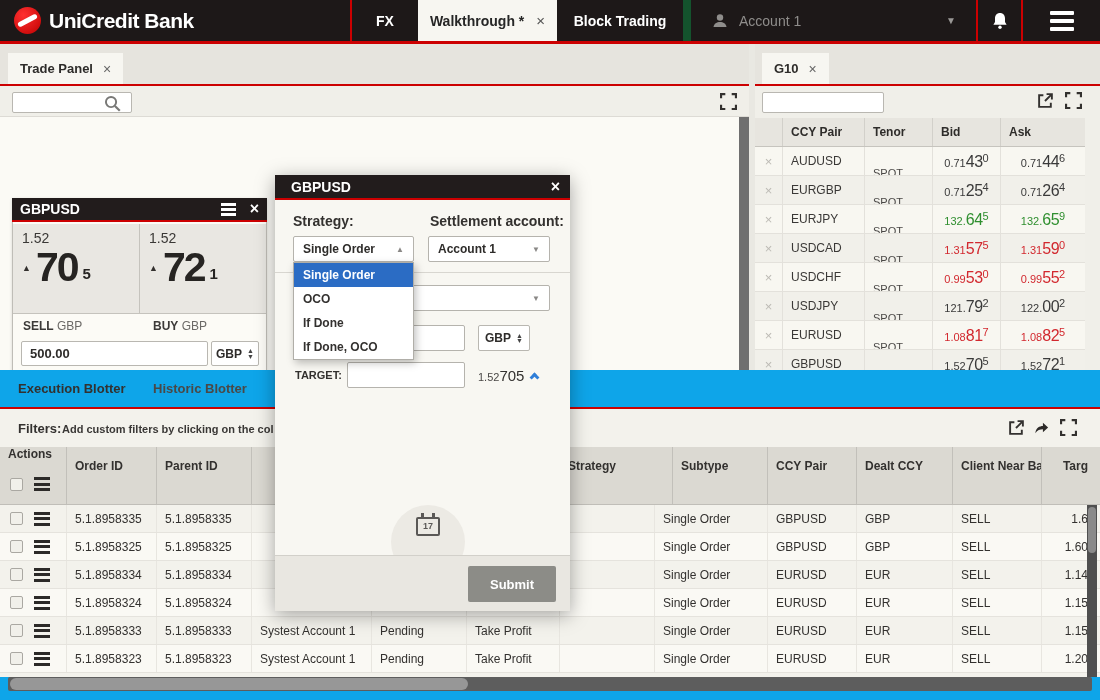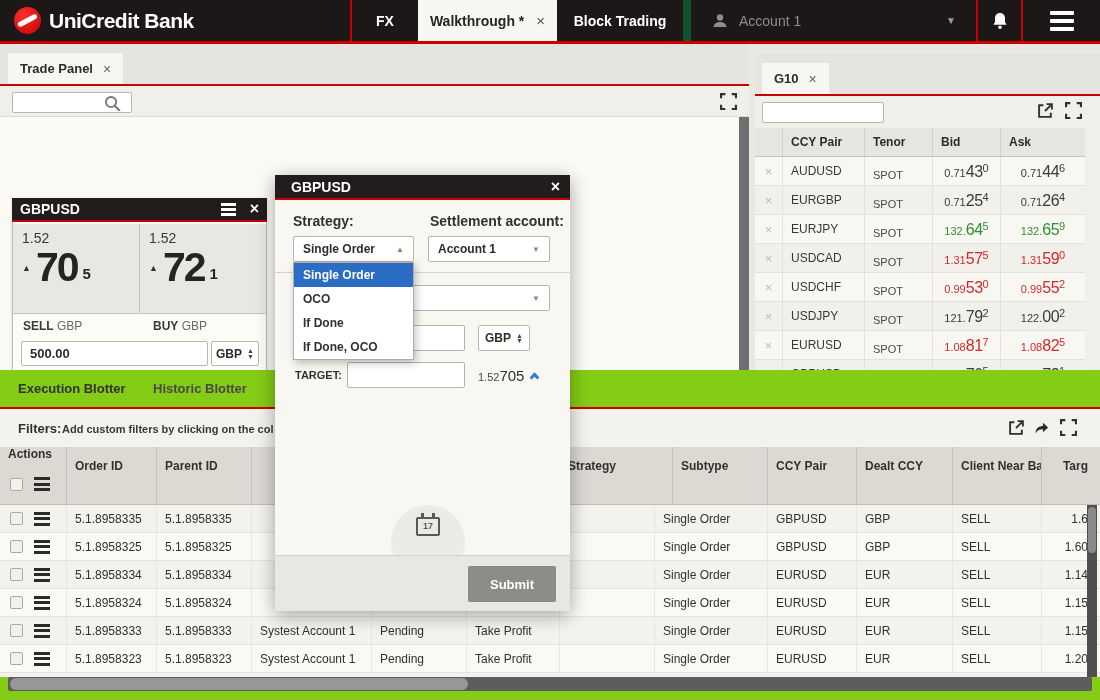--- a/index.html
+++ b/index.html
@@ -29,21 +29,21 @@
 .tb-account .tb-caret { position:absolute; right:20px; font-size:10px; color:#9a9896; }
 .tb-bell { width:45px; border-right:2px solid #cc0001; display:flex; align-items:center;
   justify-content:center; cursor:pointer; }
 .tb-burger { width:77px; display:flex; flex-direction:column; align-items:center;
   justify-content:center; gap:4px; cursor:pointer; }
 .tb-burger i { display:block; width:24px; height:4px; background:#fff; border-radius:1px; }
 
 
 .panel { position:absolute; top:44px; background:#f0efe9; overflow:hidden; }
 .panel-left { left:0; width:749px; height:326px; }
-.panel-right { left:755px; width:345px; height:326px;margin-top:10px; }
+.panel-right { left:755px; width:345px; height:326px; }
 .tabstrip { position:absolute; left:0; top:0; right:0; height:40px; background:#e6e4de; }
 .ptab { position:absolute; bottom:0; height:31px; background:#f7f6f1; display:flex; align-items:center;
   gap:10px; padding:0 12px; font-size:13px; font-weight:bold; color:#2e2c2a; cursor:pointer; }
 .ptab .tab-x { font-weight:normal; color:#666; font-size:14px; }
 .redline { position:absolute; left:0; right:0; top:40px; height:2px; background:#cc0001; }
 .toolbar { position:absolute; left:0; right:0; top:42px; height:30px; background:#f0efe9; }
 .searchbox { position:absolute; top:6px; height:21px; background:#fff; border:1px solid #b9b7b1;
   border-radius:2px; font-size:12px; padding:0 22px 0 6px; color:#333; outline:none; }
 .icon-btn { position:absolute; width:17px; height:17px; cursor:pointer; }
 
@@ -85,29 +85,29 @@
 
 .g10-table { position:absolute; left:0; top:74px; width:330px; }
 .g-hrow { display:flex; height:29px; background:#e7e5df; border-bottom:1px solid #c6c4be; }
 .g-hcell { font-size:12px; font-weight:bold; color:#2e2c2a; line-height:29px; padding:0 8px;
   border-right:1px solid #d2d0ca; overflow:hidden; cursor:pointer; }
 .g-row { display:flex; height:29px; border-bottom:1px solid #e3e1db; cursor:pointer; }
 .g-row.even { background:#f8f7f1; } .g-row.odd { background:#f1f0ea; }
 .gc { border-right:1px solid #e3e1db; overflow:hidden; white-space:nowrap; }
 .g-close { width:28px; text-align:center; line-height:29px; color:#bcbab4; font-size:13px; cursor:pointer; }
 .g-pair { width:82px; font-size:12px; color:#3a3836; line-height:29px; padding:0 8px; }
-.g-tenor { width:68px; font-size:11px; color:#4a4846; line-height:29px; padding:4px 8px; }
+.g-tenor { width:68px; font-size:11px; color:#4a4846; line-height:29px; padding:12px 8px; }
 .g-bid, .g-ask { width:68px; text-align:center; line-height:29px; }
 .g-ask { width:84px; border-right:none; }
 .pp { font-size:11px; } .pb { font-size:16px; letter-spacing:-0.5px; }
 .ps { font-size:11px; position:relative; top:-5px; }
 .trend-flat { color:#3a3a3a; } .trend-up { color:#2f8f2f; } .trend-down { color:#d2282e; }
 
 
-.blotter { position:absolute; left:0; top:370px; width:1100px; height:330px; background:#84cc16; }
+.blotter { position:absolute; left:0; top:370px; width:1100px; height:330px; background:#0ea5e9; }
 .bl-tabs { position:absolute; left:0; top:0; width:1100px; height:37px; }
 .bl-tab { position:absolute; top:11px; font-size:13px; font-weight:bold; cursor:pointer; }
 .bl-tab-exec { left:18px; color:#33312f; } .bl-tab-hist { left:153px; color:#4a4846; }
 .bl-redline { position:absolute; left:0; top:37px; width:1100px; height:2px; background:#cc0001; }
 .filtersbar { position:absolute; left:0; top:39px; width:1100px; height:38px; background:#f3f2ec; }
 .filters-lbl { position:absolute; left:18px; top:12px; font-size:13px; font-weight:bold; color:#33312f; }
 .filters-hint { position:absolute; left:62px; top:14px; font-size:11px; font-weight:bold; color:#3a3836;
   width:212px; overflow:hidden; white-space:nowrap; }
 .b-header { position:absolute; left:0; top:77px; width:1100px; height:58px; background:#dbd9d2;
   border-bottom:1px solid #c0beb8; display:flex; }

